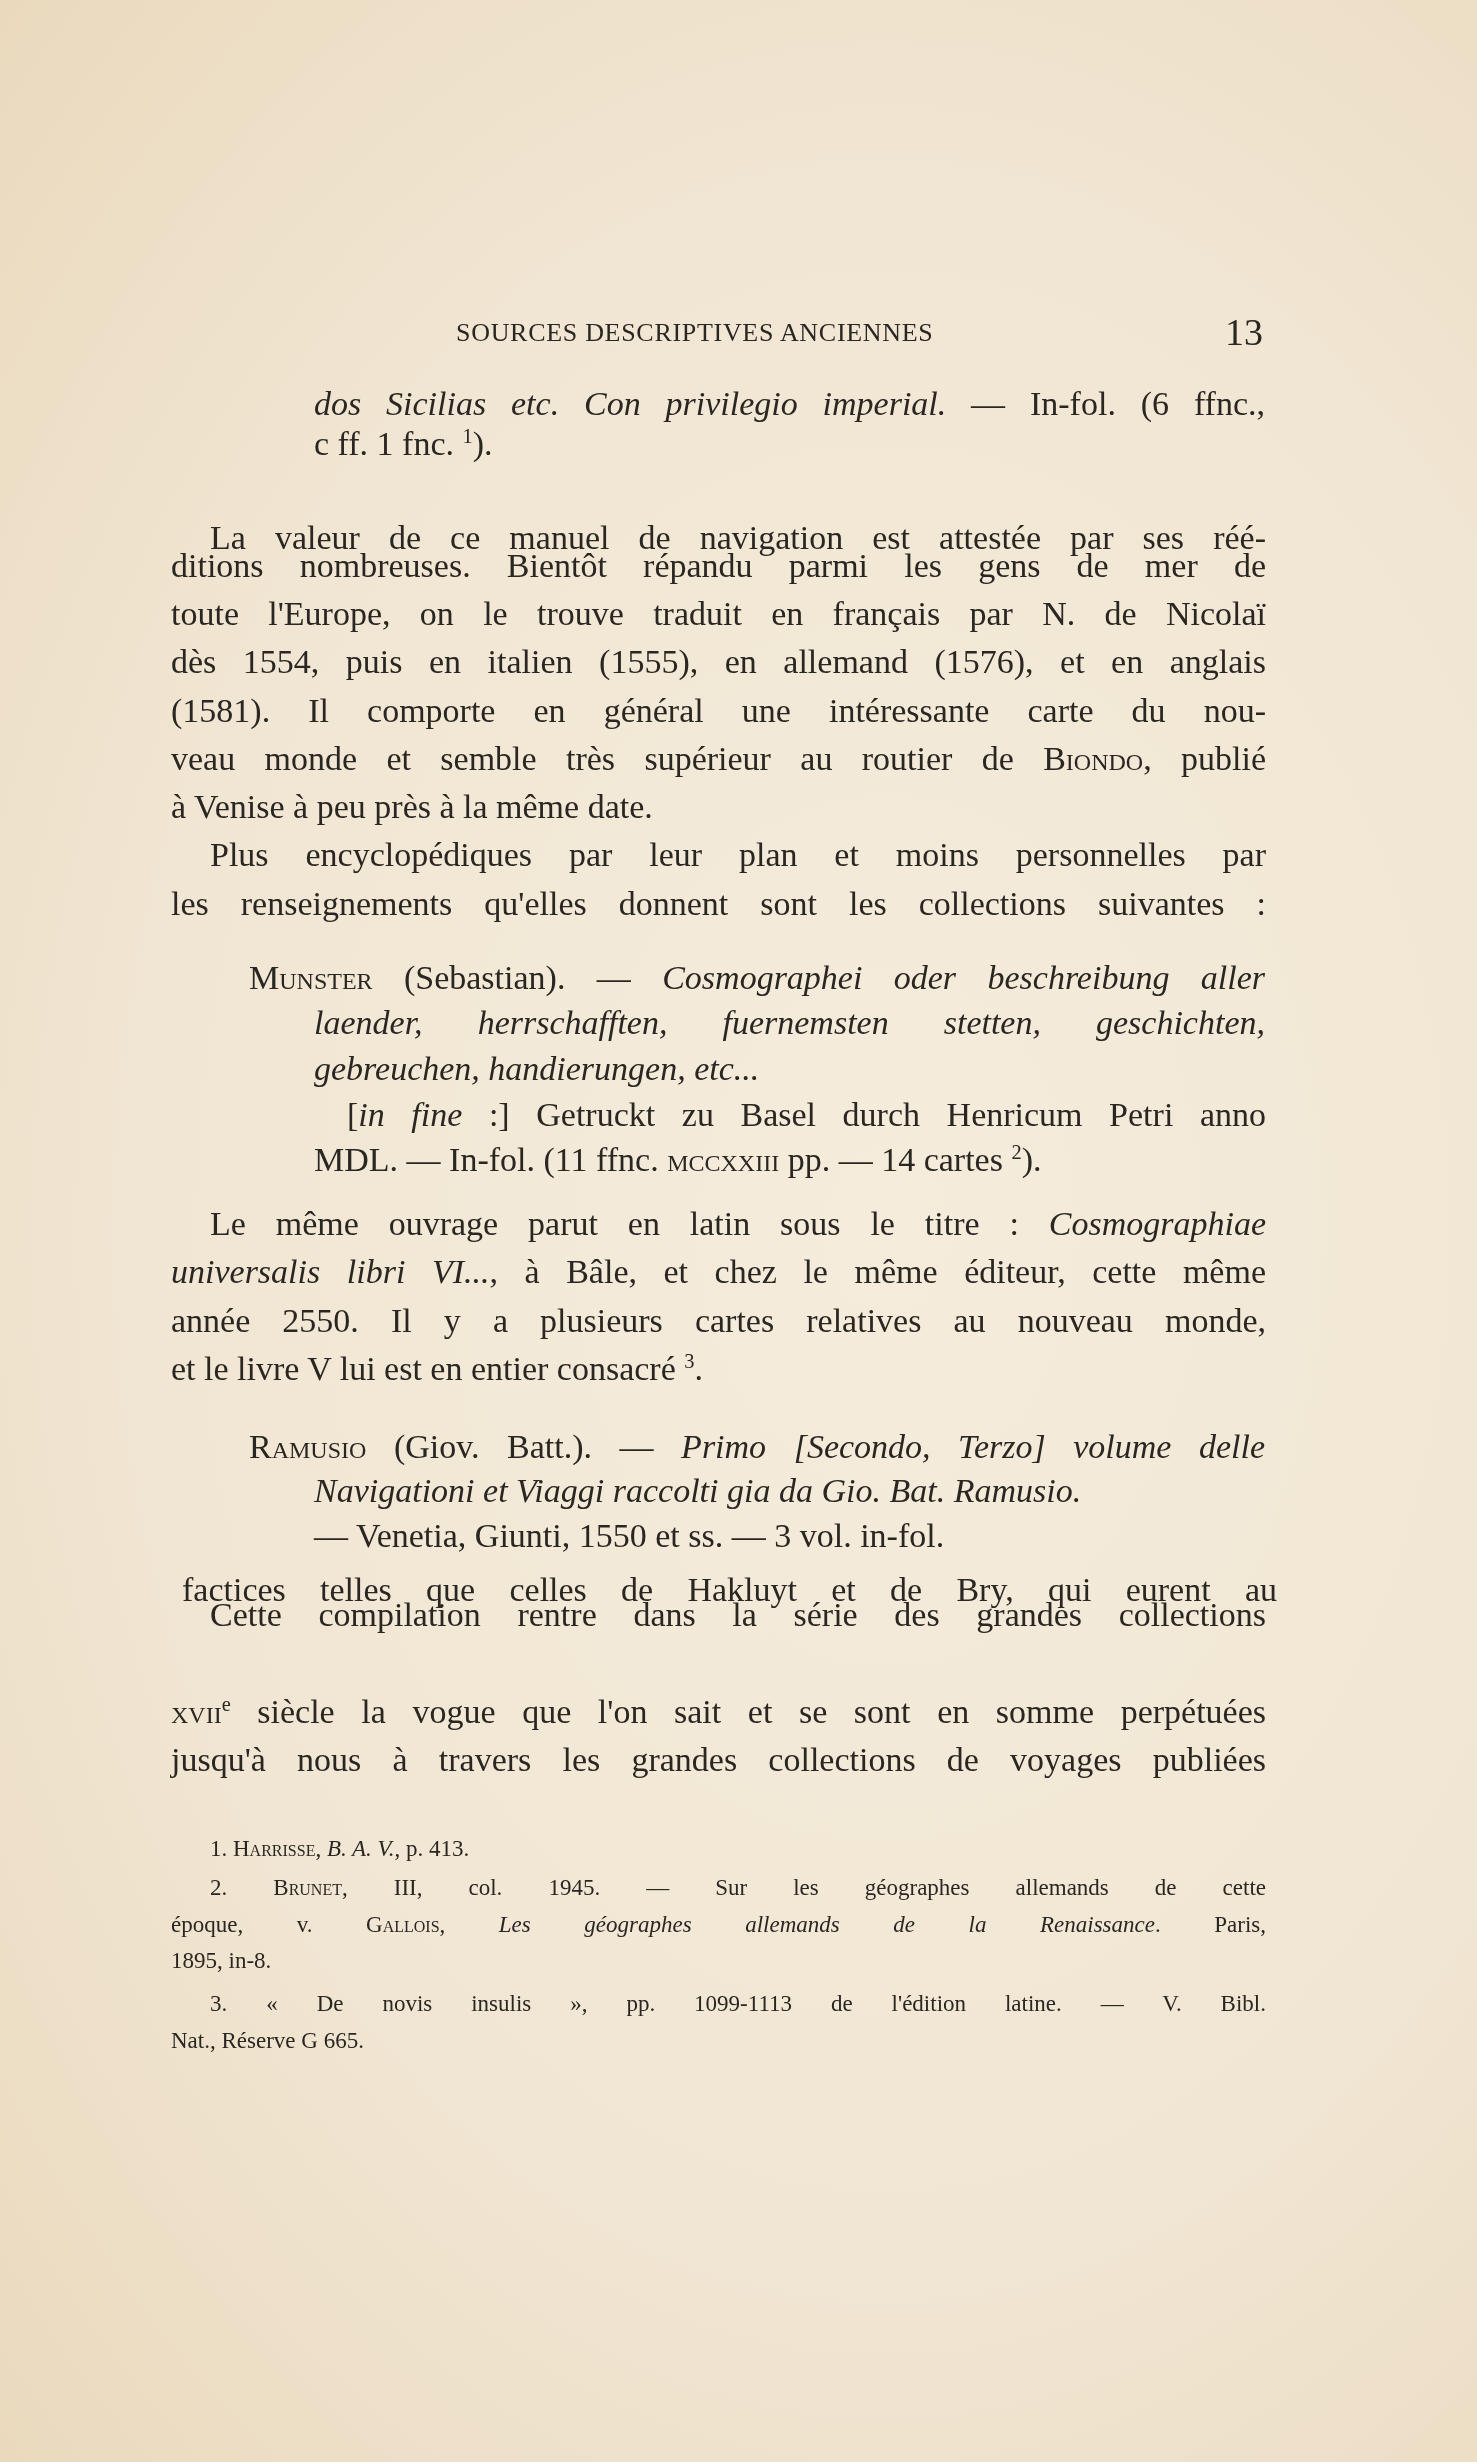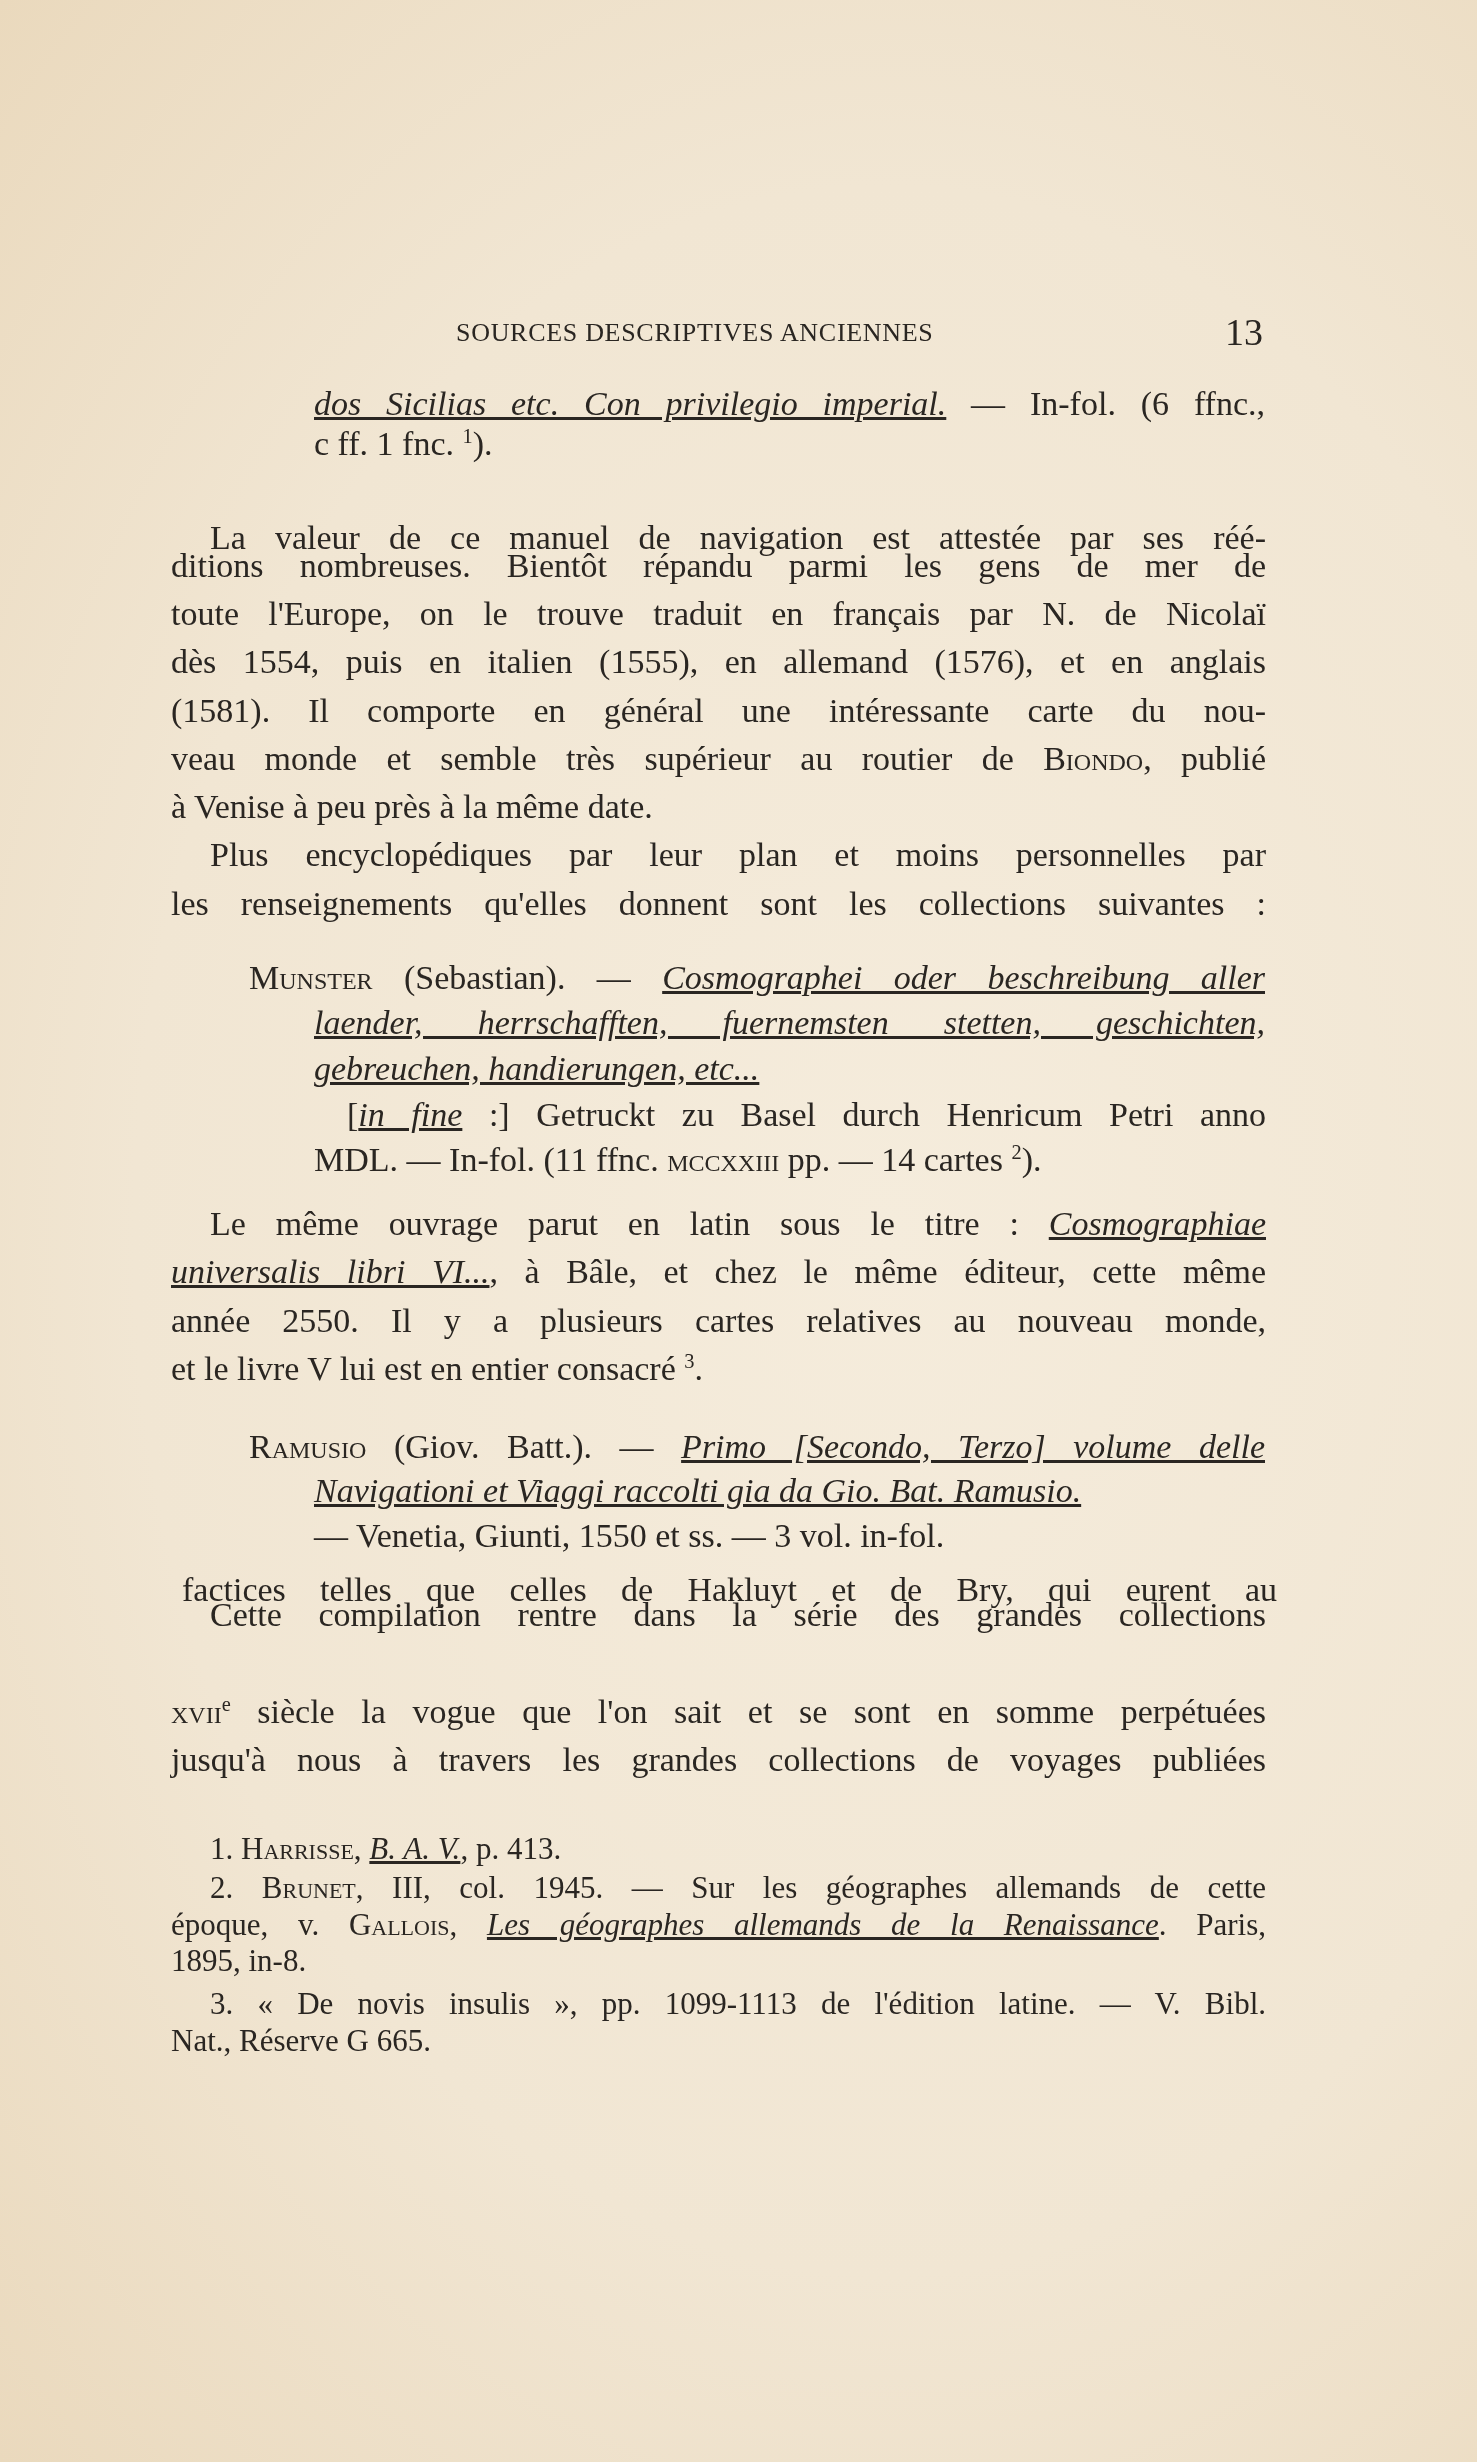--- a/index.html
+++ b/index.html
@@ -20,24 +20,24 @@
   }
   .just { left: 171px; width: 1095px; text-align: justify; text-align-last: justify; }
   .hdr {
     position: absolute; top: 318px; left: 456px;
     font-size: 26px; letter-spacing: 0.7px;
   }
   .pagenum {
     position: absolute; top: 310px; left: 1225px;
     font-size: 38px;
   }
-  i { font-style: italic; text-decoration: underline; }
+  i { font-style: italic; }
   .sc { font-variant: small-caps; }
   sup { font-size: 0.6em; vertical-align: 0.6em; line-height: 0; }
-  .fn { font-size: 31px; line-height: 34px; }
+  .fn { font-size: 23px; line-height: 34px; }
 </style>
 </head>
 <body>
 
 <div class="page">
 
   <div class="hdr">SOURCES DESCRIPTIVES ANCIENNES</div>
   <div class="pagenum">13</div>
 
   <div class="line" style="left:314px; top:384px; width:951px; text-align:justify; text-align-last:justify;">

